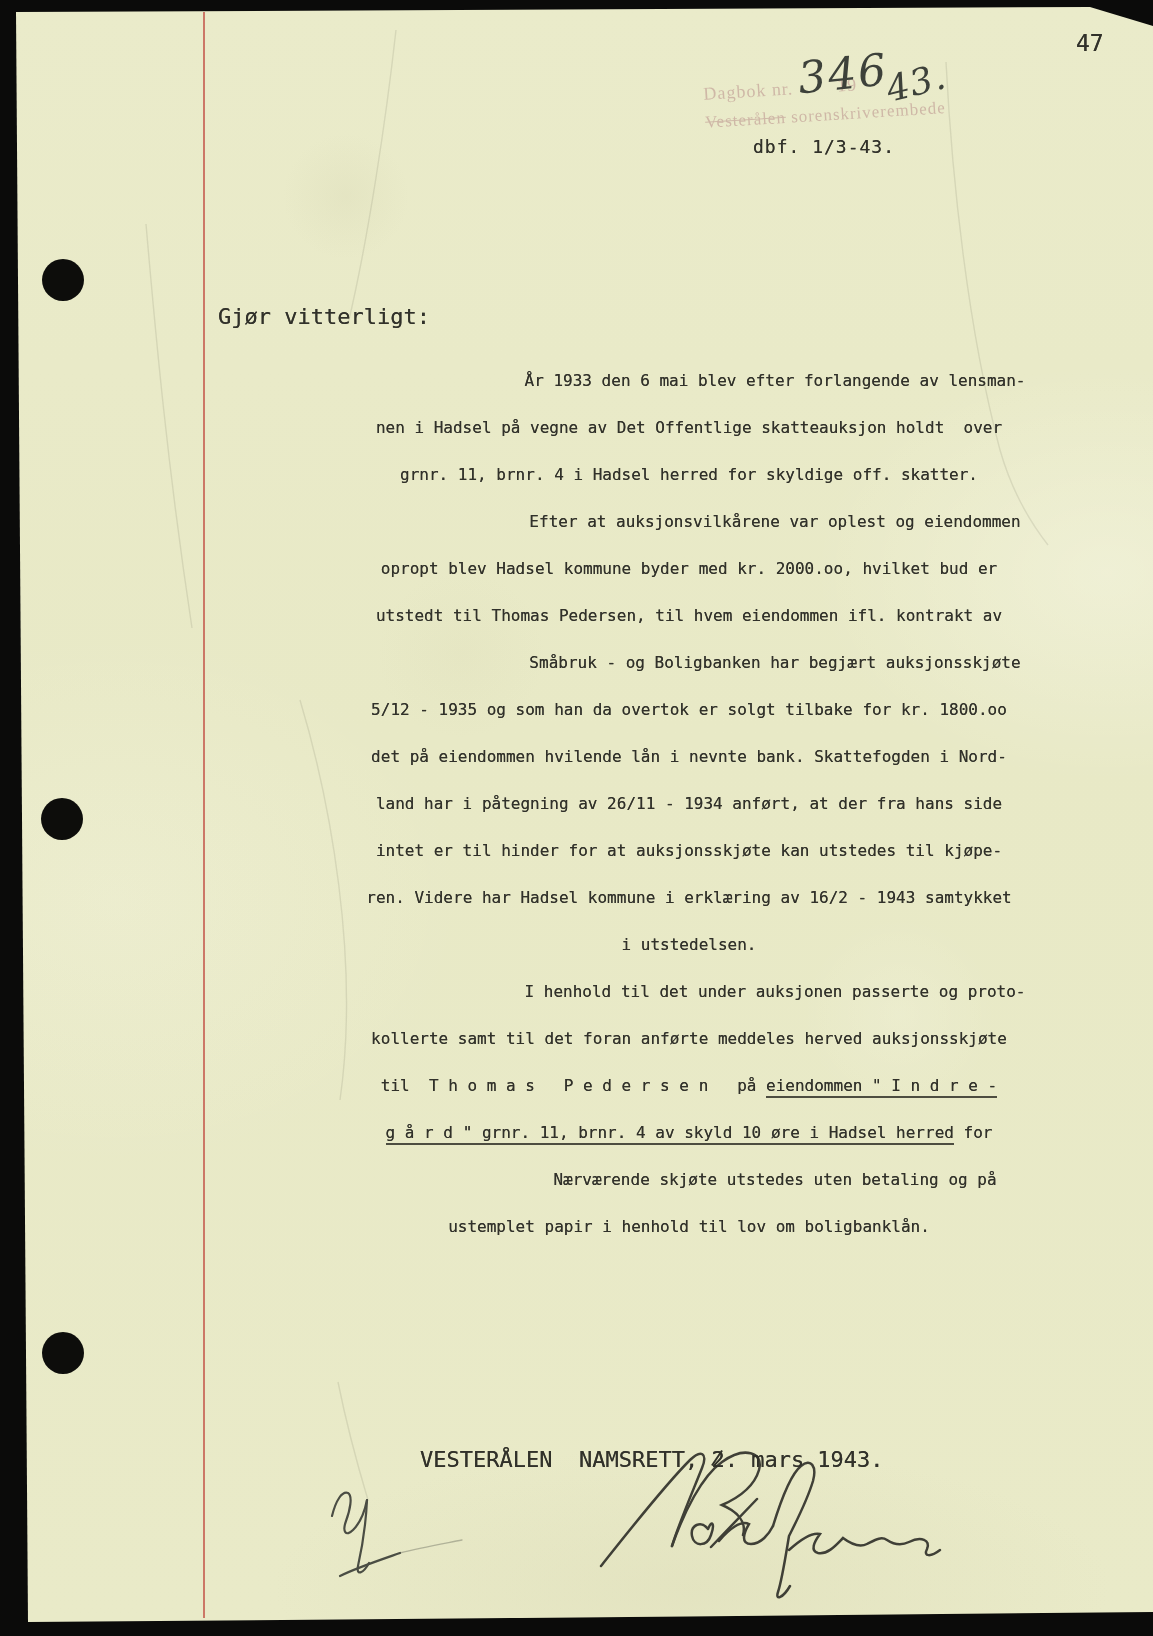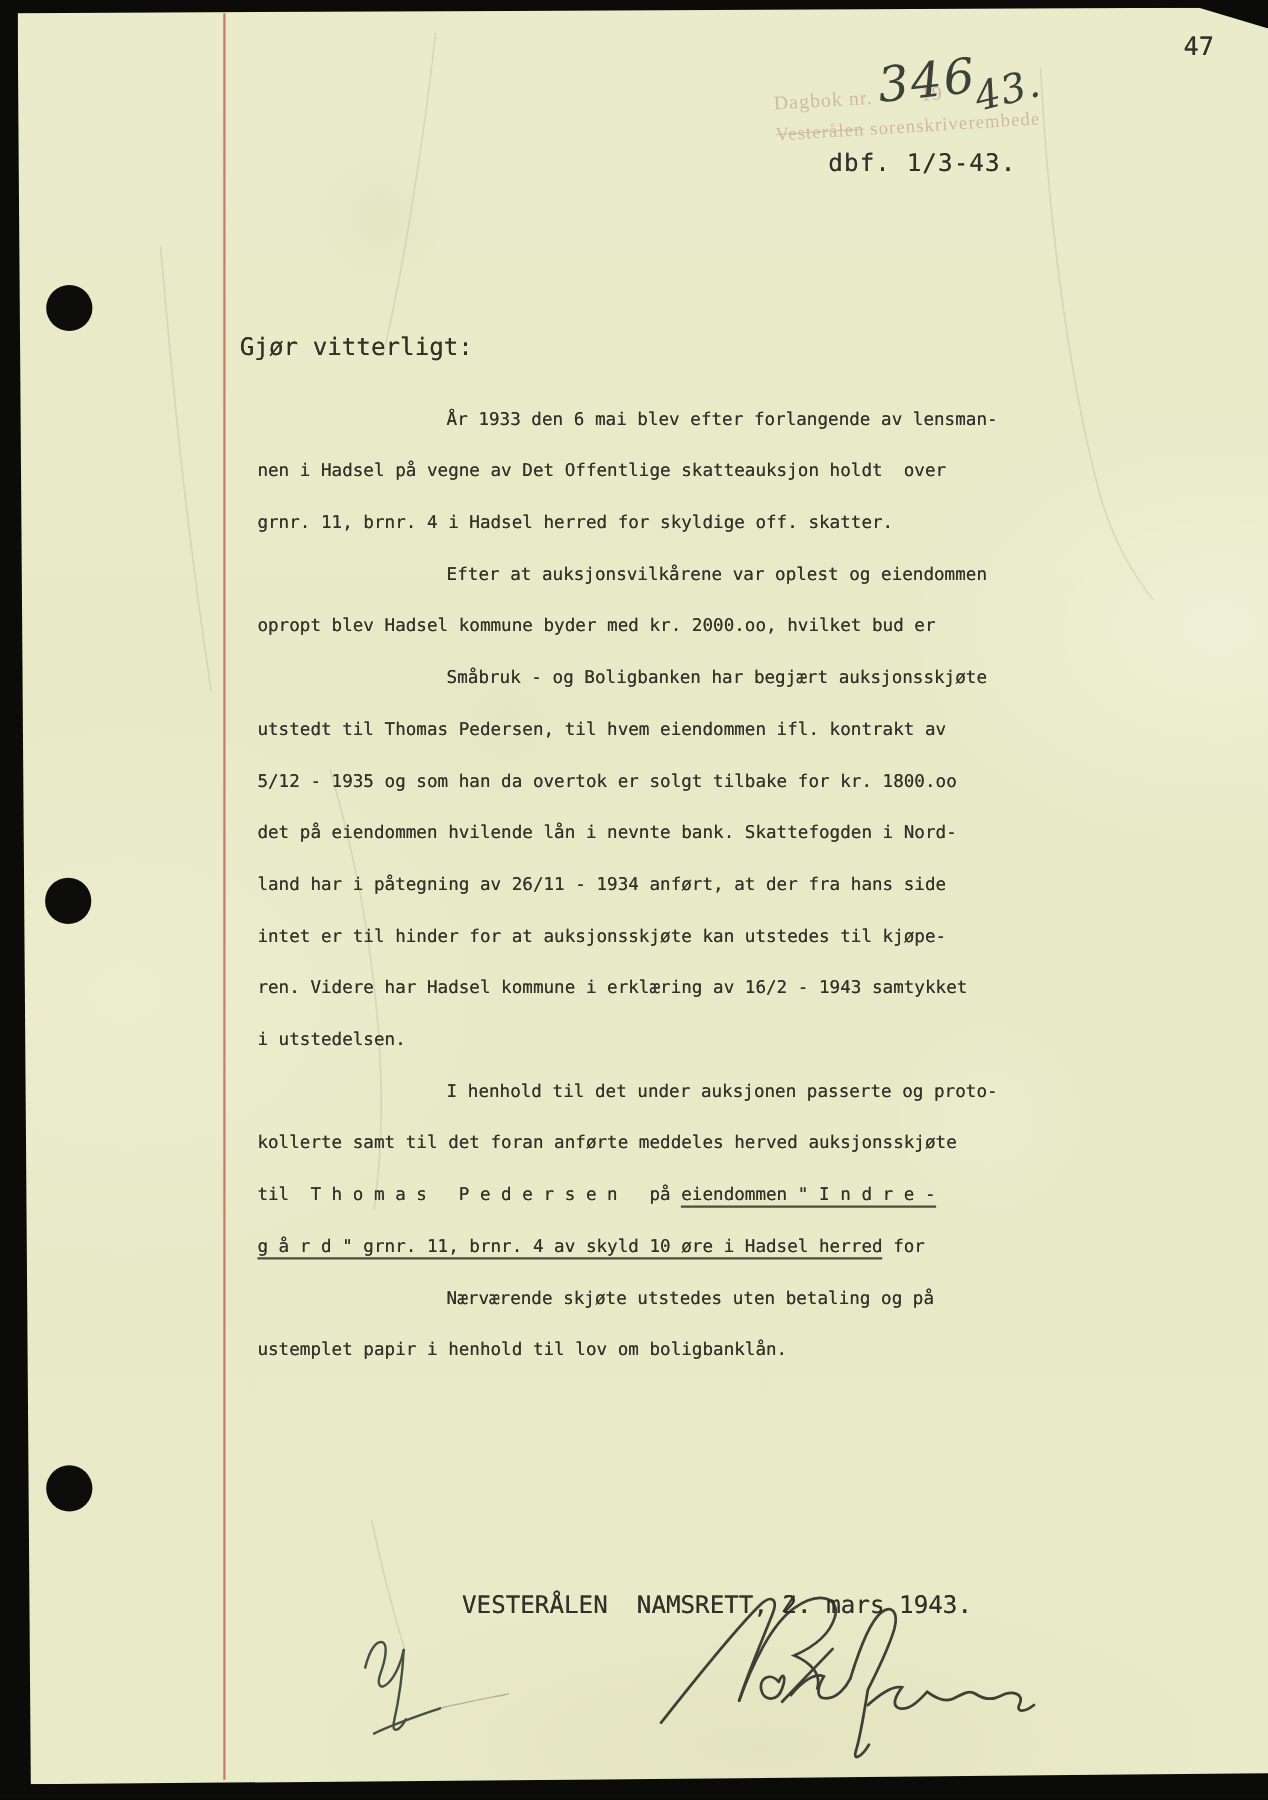--- a/index.html
+++ b/index.html
@@ -16,23 +16,23 @@
          background:
           radial-gradient(circle 90px at 30% 12%, rgba(190,188,150,.12), transparent 70%),
           radial-gradient(circle 140px at 78% 62%, rgba(255,255,248,.14), transparent 70%),
           radial-gradient(circle 120px at 40% 40%, rgba(205,203,165,.10), transparent 70%);}
   .red-line{position:absolute;left:203px;top:12px;width:2px;height:1606px;
             background:rgba(194,80,70,.75);}
   .hole{position:absolute;width:42px;height:42px;border-radius:50%;background:#0d0d0b;}
   .hole.h1{left:42px;top:259px;}
   .hole.h2{left:41px;top:798px;}
   .hole.h3{left:42px;top:1332px;}
-  .typed{color:#31312a;text-shadow:0 0 .6px rgba(49,49,42,.8);}
+  .typed{color:#31312a;text-shadow:0 0 .6px rgba(49,49,42,.8);text-align:center;}
   .page-number{position:absolute;left:1076px;top:30px;font-size:23px;}
-  .dbf{position:absolute;left:753px;top:136px;font-size:22px;letter-spacing:1px;}
+  .dbf{position:absolute;left:753px;top:136px;font-size:18px;letter-spacing:1px;}
   .heading{position:absolute;left:218px;top:190px;width:832px;text-align:center;
            font-size:22px;line-height:46px;white-space:pre;}
   .salutation{position:absolute;left:218px;top:304px;font-size:22px;}
   .body-lines{position:absolute;left:234px;top:371px;width:910px;font-size:16px;}
   .body-lines .line{height:47px;white-space:pre;}
   .body-lines .line.indent{padding-left:172px;}
   .u{border-bottom:2px solid rgba(49,49,40,.85);padding-bottom:1px;}
   .dateline{position:absolute;left:420px;top:1447px;font-size:22px;white-space:pre;}
   .overstrike{position:relative;display:inline-block;}
   .overstrike::after{content:"";position:absolute;left:-3px;top:10px;width:18px;height:2px;
@@ -73,22 +73,22 @@
 
 
     <div class="typed salutation">Gjør vitterligt:</div>
 
     <div class="typed body-lines">
         <div class="line indent"><span>År 1933 den 6 mai blev efter forlangende av lensman-</span></div>
         <div class="line"><span>nen i Hadsel på vegne av Det Offentlige skatteauksjon holdt  over</span></div>
         <div class="line"><span>grnr. 11, brnr. 4 i Hadsel herred for skyldige off. skatter.</span></div>
         <div class="line indent"><span>Efter at auksjonsvilkårene var oplest og eiendommen</span></div>
         <div class="line"><span>opropt blev Hadsel kommune byder med kr. 2000.oo, hvilket bud er</span></div>
+        <div class="line"><span>utstedt til Thomas Pedersen, til hvem eiendommen ifl. kontrakt av</span></div>
         <div class="line indent"><span>Småbruk - og Boligbanken har begjært auksjonsskjøte</span></div>
-        <div class="line"><span>utstedt til Thomas Pedersen, til hvem eiendommen ifl. kontrakt av</span></div>
         <div class="line"><span>5/12 - 1935 og som han da overtok er solgt tilbake for kr. 1800.oo</span></div>
         <div class="line"><span>det på eiendommen hvilende lån i nevnte bank. Skattefogden i Nord-</span></div>
         <div class="line"><span>land har i påtegning av 26/11 - 1934 anført, at der fra hans side</span></div>
         <div class="line"><span>intet er til hinder for at auksjonsskjøte kan utstedes til kjøpe-</span></div>
         <div class="line"><span>ren. Videre har Hadsel kommune i erklæring av 16/2 - 1943 samtykket</span></div>
         <div class="line"><span>i utstedelsen.</span></div>
         <div class="line indent"><span>I henhold til det under auksjonen passerte og proto-</span></div>
         <div class="line"><span>kollerte samt til det foran anførte meddeles herved auksjonsskjøte</span></div>
         <div class="line"><span>til  T h o m a s   P e d e r s e n   på </span><span class="u">eiendommen " I n d r e -</span></div>
         <div class="line"><span class="u">g å r d " grnr. 11, brnr. 4 av skyld 10 øre i Hadsel herred</span><span> for</span></div>

